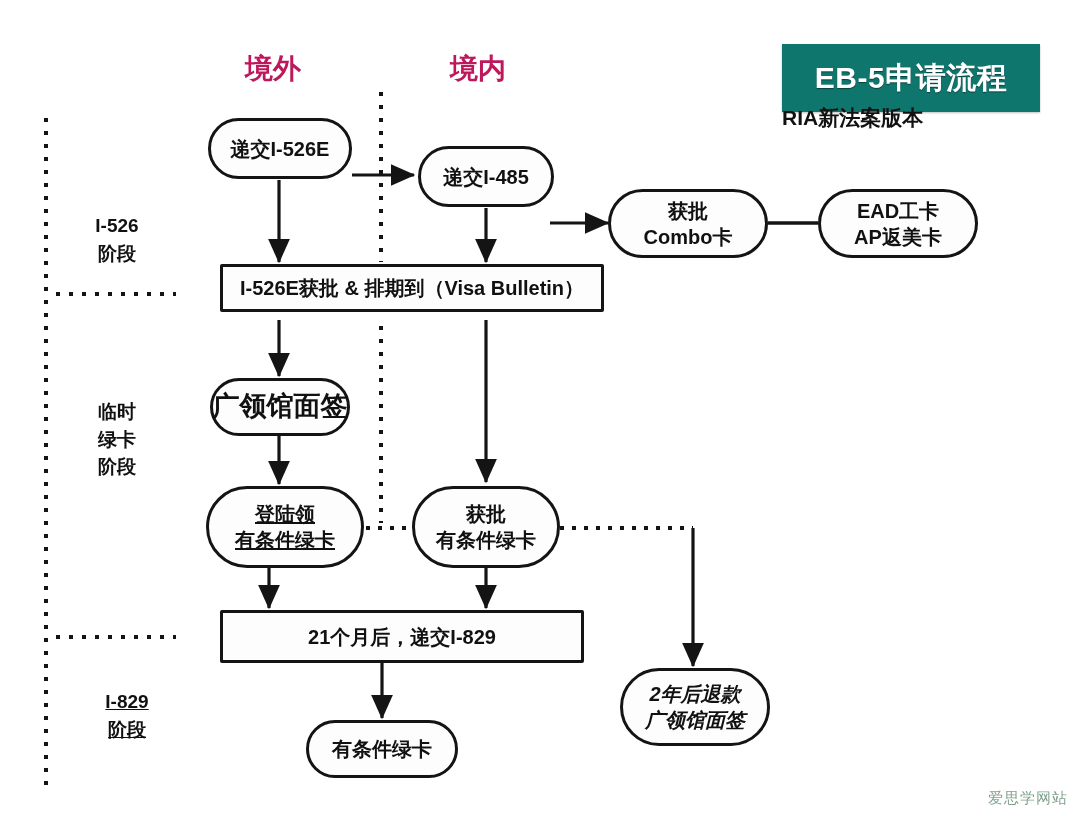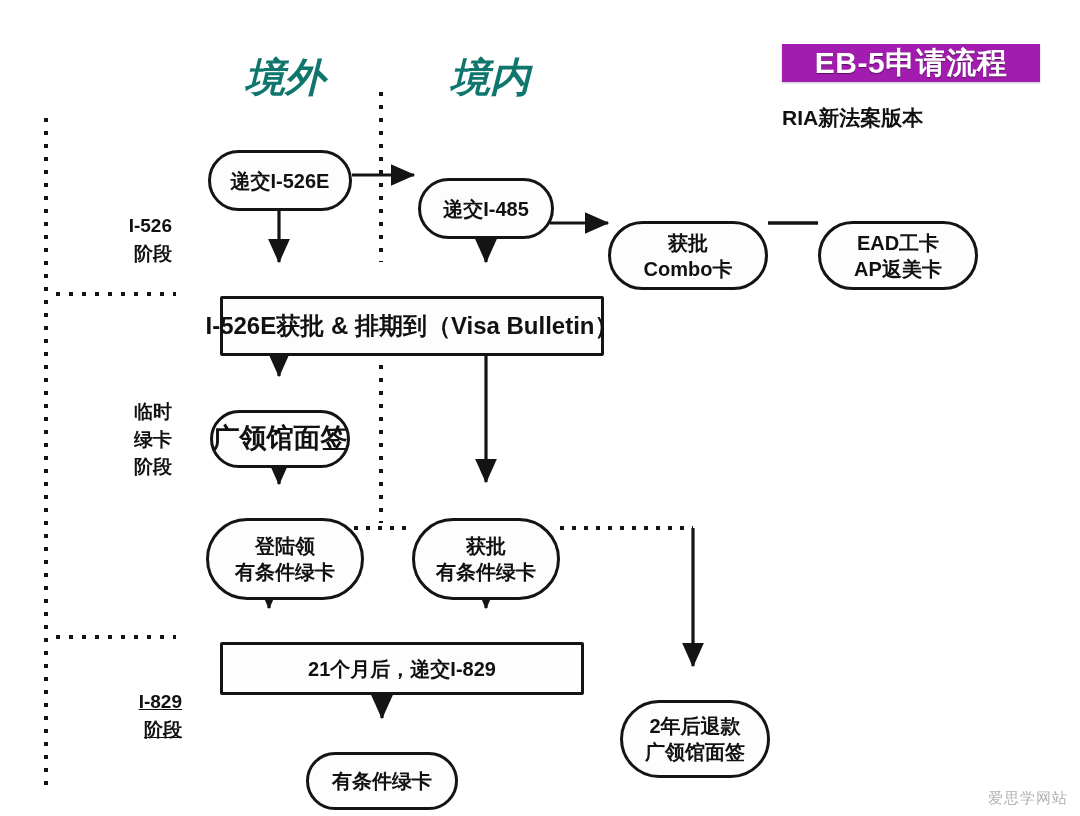--- a/index.html
+++ b/index.html
@@ -7,66 +7,64 @@
     width:1080px;height:816px;
     background:#ffffff;
     font-family:"Liberation Sans","DejaVu Sans",sans-serif;
     position:relative;overflow:hidden;
     -webkit-font-smoothing:antialiased;
   }
   #canvas{position:absolute;inset:0;width:1080px;height:816px;}
 
   
   .banner{
-    position:absolute;left:782px;top:44px;width:258px;height:38px;
-    background:#a21caf;
+    position:absolute;left:782px;top:44px;width:258px;height:68px;
+    background:#0f766e;
     display:flex;align-items:center;justify-content:center;
     box-shadow:0 1px 2px rgba(0,0,0,.25);
   }
   .banner-text{
     color:#ffffff;font-size:30px;font-weight:bold;letter-spacing:.5px;
     text-shadow:0 1px 1px rgba(0,0,0,.45);
     white-space:nowrap;
   }
   .subtitle{
     position:absolute;left:782px;top:104px;width:258px;
     text-align:left;color:#111;font-size:21px;font-weight:bold;
     white-space:nowrap;
   }
 
   
   .colhead{
-    position:absolute;font-size:40px;font-weight:bold;color:#0f766e;
+    position:absolute;font-size:28px;font-weight:bold;color:#be185d;
     white-space:nowrap;
-    font-style:italic;
   }
 
   
   .stage{
-    position:absolute;text-align:right;font-size:19px;font-weight:bold;
+    position:absolute;text-align:center;font-size:19px;font-weight:bold;
     color:#111;line-height:1.45;white-space:nowrap;
   }
 
   
   .node{
     position:absolute;box-sizing:border-box;
     border:3.5px solid #141414;background:#fdfdfd;
     display:flex;align-items:center;justify-content:center;
     text-align:center;color:#111;font-weight:bold;
     line-height:1.3;
-    margin-top:32px;
   }
   .pill{border-radius:999px;}
   .rect{border-radius:2px;}
   .node span{display:block;white-space:nowrap;}
 
   
   .watermark{
     position:absolute;right:12px;bottom:8px;
-    font-size:15px;color:#737373;opacity:.55;letter-spacing:1px;
+    font-size:15px;color:#14532d;opacity:.55;letter-spacing:1px;
     white-space:nowrap;
   }
 </style>
 </head>
 <body>
 
 <svg id="canvas" viewBox="0 0 1080 816" xmlns="http://www.w3.org/2000/svg">
   <defs>
     <marker id="arrow" markerWidth="9" markerHeight="9" refX="7.2" refY="3.4" orient="auto" markerUnits="strokeWidth">
       <path d="M0,0 L7.6,3.4 L0,6.8 z" fill="#141414"></path>
@@ -142,44 +140,44 @@
 <div class="node pill" style="left:608px;top:189px;width:160px;height:69px;font-size:20px;flex-direction:column;">
   <span>获批</span>
   <span>Combo卡</span>
 </div>
 
 <div class="node pill" style="left:818px;top:189px;width:160px;height:69px;font-size:20px;flex-direction:column;">
   <span>EAD工卡</span>
   <span>AP返美卡</span>
 </div>
 
-<div class="node rect" style="left:220px;top:264px;width:384px;height:60px;font-size:24px;">
+<div class="node rect" style="left:220px;top:264px;width:384px;height:48px;font-size:20px;">
   <span>I-526E获批 &amp; 排期到（Visa Bulletin）</span>
 </div>
 
 <div class="node pill" style="left:210px;top:378px;width:140px;height:58px;font-size:27px;">
   <span>广领馆面签</span>
 </div>
 
-<div class="node pill" style="left:206px;top:486px;width:158px;height:82px;font-size:20px;flex-direction:column;">
+<div class="node pill" style="left:206px;top:486px;width:158px;height:82px;font-size:20px;flex-direction:column;text-decoration:underline;">
   <span>登陆领</span>
   <span>有条件绿卡</span>
 </div>
 
 <div class="node pill" style="left:412px;top:486px;width:148px;height:82px;font-size:20px;flex-direction:column;">
   <span>获批</span>
   <span>有条件绿卡</span>
 </div>
 
 <div class="node rect" style="left:220px;top:610px;width:364px;height:53px;font-size:20px;">
   <span>21个月后，递交I-829</span>
 </div>
 
 <div class="node pill" style="left:306px;top:720px;width:152px;height:58px;font-size:20px;">
   <span>有条件绿卡</span>
 </div>
 
-<div class="node pill" style="left:620px;top:668px;width:150px;height:78px;font-size:20px;flex-direction:column;">
+<div class="node pill" style="left:620px;top:668px;width:150px;height:78px;font-size:20px;flex-direction:column;font-style:italic;">
   <span>2年后退款</span>
   <span>广领馆面签</span>
 </div>
 
 <div class="watermark">爱思学网站</div>
 
 </body></html>

